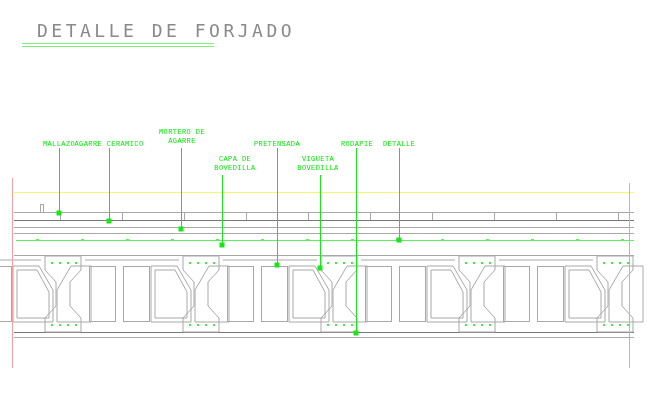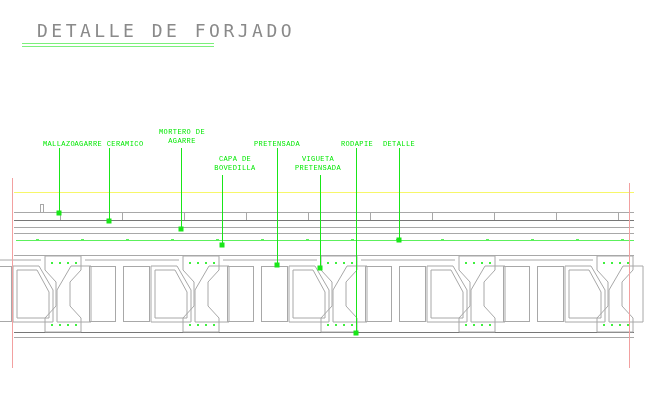--- a/index.html
+++ b/index.html
@@ -187,21 +187,21 @@
       <div class="leader" style="left: 181px; top: 148px; height: 81px; border-left-color: rgb(25, 230, 25);"></div>
       <div class="dot" style="left: 181px; top: 229px; background: rgb(25, 230, 25);"></div>
       <div class="lbl" style="left: 235px; top: 155px; color: rgb(0, 232, 0);">CAPA DE
 BOVEDILLA</div>
       <div class="leader" style="left: 222px; top: 175px; height: 70px; border-left-color: rgb(25, 230, 25);"></div>
       <div class="dot" style="left: 222px; top: 245px; background: rgb(25, 230, 25);"></div>
       <div class="lbl" style="left: 277px; top: 140px; color: rgb(0, 232, 0);">PRETENSADA</div>
       <div class="leader" style="left: 277px; top: 148px; height: 117px; border-left-color: rgb(25, 230, 25);"></div>
       <div class="dot" style="left: 277px; top: 265px; background: rgb(25, 230, 25);"></div>
       <div class="lbl" style="left: 318px; top: 155px; color: rgb(0, 232, 0);">VIGUETA
-PRETENSADA</div>
+BOVEDILLA</div>
       <div class="leader" style="left: 320px; top: 175px; height: 93px; border-left-color: rgb(25, 230, 25);"></div>
       <div class="dot" style="left: 320px; top: 268px; background: rgb(25, 230, 25);"></div>
       <div class="lbl" style="left: 357px; top: 140px; color: rgb(0, 232, 0);">RODAPIE</div>
       <div class="leader" style="left: 356px; top: 148px; height: 185px; border-left-color: rgb(25, 230, 25);"></div>
       <div class="dot" style="left: 356px; top: 333px; background: rgb(25, 230, 25);"></div>
       <div class="lbl" style="left: 399px; top: 140px; color: rgb(0, 232, 0);">DETALLE</div>
       <div class="leader" style="left: 399px; top: 148px; height: 92px; border-left-color: rgb(25, 230, 25);"></div>
       <div class="dot" style="left: 399px; top: 240px; background: rgb(25, 230, 25);"></div>
     </div>
 

